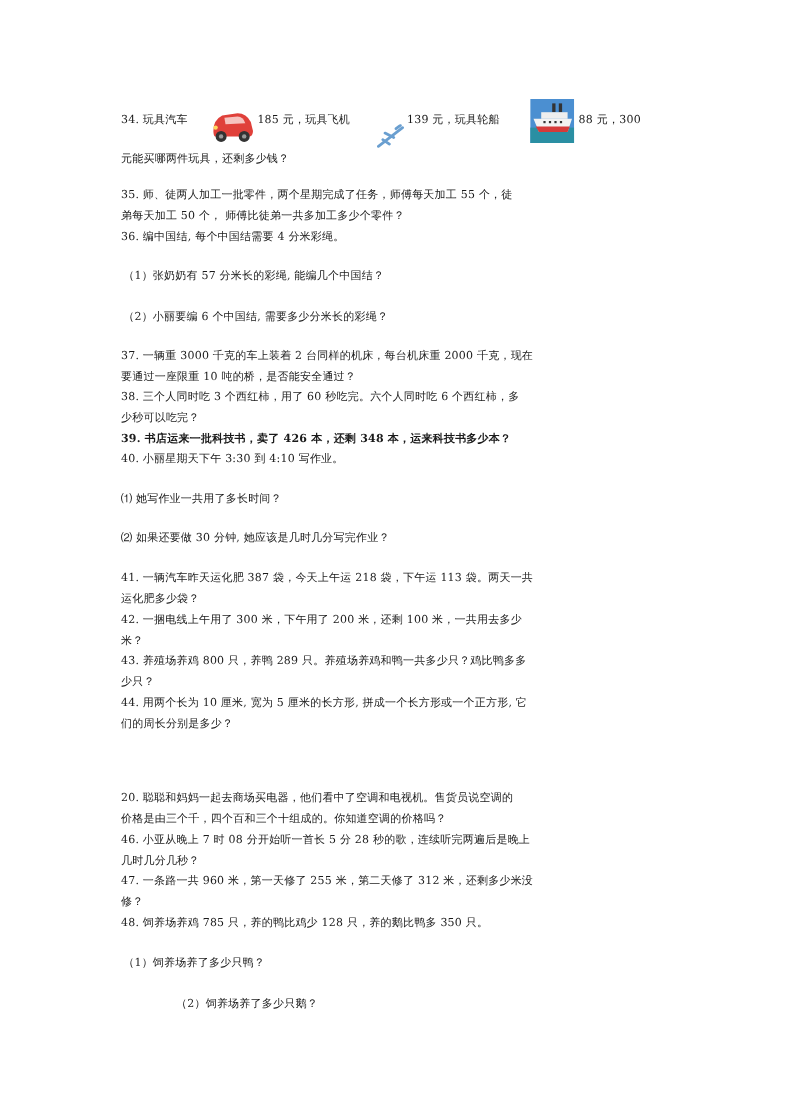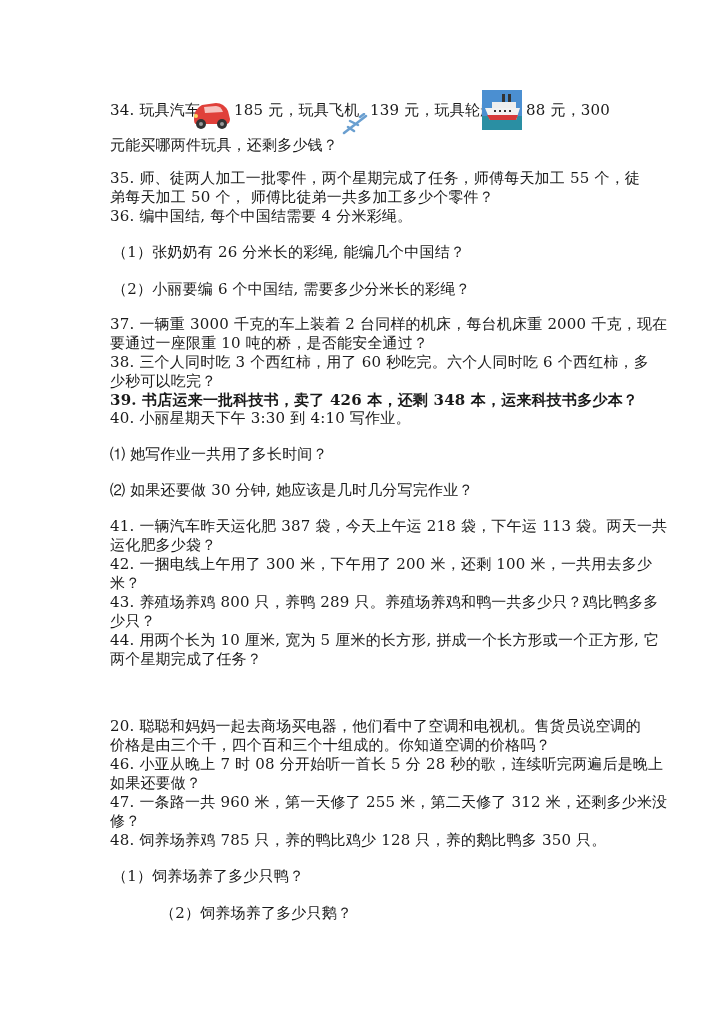--- a/index.html
+++ b/index.html
@@ -1,18 +1,18 @@
 <!DOCTYPE html>
 <html><head>
 <meta charset="utf-8">
 <style>
   html, body { margin: 0; padding: 0; background: #ffffff; }
   body { width: 720px; height: 1018px; position: relative; overflow: hidden;
          font-family: "DejaVu Serif", "Liberation Serif", serif; color: #1a1a1a; }
-  .line { position: absolute; left: 110px; font-size: 15px; line-height: 20px; white-space: nowrap; letter-spacing: 0.2px; }
+  .line { position: absolute; left: 110px; font-size: 10px; line-height: 20px; white-space: nowrap; letter-spacing: 0.2px; }
   .sub { left: 112px; }
   .icon { position: absolute; }
   .car { left: 190px; top: 97px; width: 42px; height: 34px; }
   .plane { left: 342px; top: 113px; width: 26px; height: 22px; }
   .ship { left: 482px; top: 90px; width: 40px; height: 40px; }
 </style>
 </head>
 <body>
 
 <div>
@@ -47,21 +47,21 @@
         <rect x="27" y="20" width="2" height="2" fill="#333"></rect>
     </svg>
     <span class="line" style="top:100px; left:526px;">88 元，300</span>
     <div class="line" style="top:135px;">元能买哪两件玩具，还剩多少钱？</div>
   </div>
 
   <div class="line" style="top:168px;">35. 师、徒两人加工一批零件，两个星期完成了任务，师傅每天加工 55 个，徒</div>
   <div class="line" style="top:187px;">弟每天加工 50 个，  师傅比徒弟一共多加工多少个零件？</div>
 
   <div class="line" style="top:206px;">36. 编中国结, 每个中国结需要 4 分米彩绳。</div>
-  <div class="line sub" style="top:242px;">（1）张奶奶有 26 分米长的彩绳, 能编几个中国结？</div>
+  <div class="line sub" style="top:242px;">（1）张奶奶有 57 分米长的彩绳, 能编几个中国结？</div>
   <div class="line sub" style="top:279px;">（2）小丽要编 6 个中国结, 需要多少分米长的彩绳？</div>
 
   <div class="line" style="top:314px;">37. 一辆重 3000 千克的车上装着 2 台同样的机床，每台机床重 2000 千克，现在</div>
   <div class="line" style="top:333px;">要通过一座限重 10 吨的桥，是否能安全通过？</div>
 
   <div class="line" style="top:352px;">38. 三个人同时吃 3 个西红柿，用了 60 秒吃完。六个人同时吃 6 个西红柿，多</div>
   <div class="line" style="top:371px;">少秒可以吃完？</div>
 
   <div class="line" style="top:390px;font-weight:bold;">39. 书店运来一批科技书，卖了 426 本，还剩 348 本，运来科技书多少本？</div>
 
@@ -72,27 +72,27 @@
   <div class="line" style="top:516px;">41. 一辆汽车昨天运化肥 387 袋，今天上午运 218 袋，下午运 113 袋。两天一共</div>
   <div class="line" style="top:535px;">运化肥多少袋？</div>
 
   <div class="line" style="top:554px;">42. 一捆电线上午用了 300 米，下午用了 200 米，还剩 100 米，一共用去多少</div>
   <div class="line" style="top:573px;">米？</div>
 
   <div class="line" style="top:592px;">43. 养殖场养鸡 800 只，养鸭 289 只。养殖场养鸡和鸭一共多少只？鸡比鸭多多</div>
   <div class="line" style="top:611px;">少只？</div>
 
   <div class="line" style="top:630px;">44. 用两个长为 10 厘米, 宽为 5 厘米的长方形, 拼成一个长方形或一个正方形, 它</div>
-  <div class="line" style="top:649px;">两个星期完成了任务？</div>
+  <div class="line" style="top:649px;">们的周长分别是多少？</div>
 
   <div class="line" style="top:716px;">20. 聪聪和妈妈一起去商场买电器，他们看中了空调和电视机。售货员说空调的</div>
   <div class="line" style="top:735px;">价格是由三个千，四个百和三个十组成的。你知道空调的价格吗？</div>
 
   <div class="line" style="top:754px;">46. 小亚从晚上 7 时 08 分开始听一首长 5 分 28 秒的歌，连续听完两遍后是晚上</div>
-  <div class="line" style="top:773px;">如果还要做？</div>
+  <div class="line" style="top:773px;">几时几分几秒？</div>
 
   <div class="line" style="top:792px;">47. 一条路一共 960 米，第一天修了 255 米，第二天修了 312 米，还剩多少米没</div>
   <div class="line" style="top:811px;">修？</div>
 
   <div class="line" style="top:830px;">48. 饲养场养鸡 785 只，养的鸭比鸡少 128 只，养的鹅比鸭多 350 只。</div>
   <div class="line sub" style="top:866px;">（1）饲养场养了多少只鸭？</div>
   <div class="line sub" style="top:903px;margin-left:48px;">（2）饲养场养了多少只鹅？</div>
 
 </div>
 

